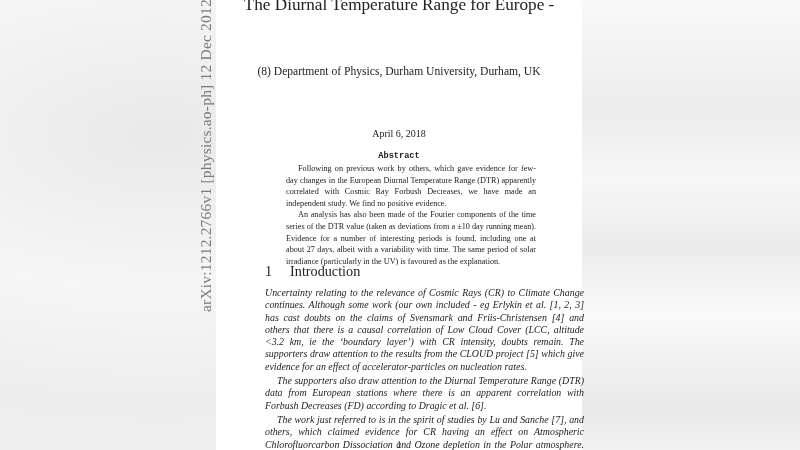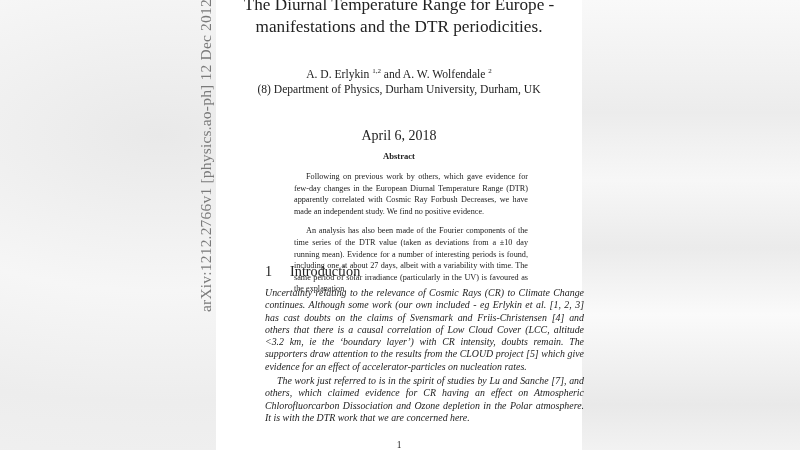--- a/index.html
+++ b/index.html
@@ -61,44 +61,45 @@
       color: #222;
       white-space: nowrap;
     }
     .authors sup { font-size: 7px; }
     .date {
       position: absolute;
       left: 216px;
       width: 366px;
       top: 128px;
       text-align: center;
-      font-size: 14px;
+      font-size: 10px;
       color: #222;
     }
     .abstract-title {
       position: absolute;
       left: 216px;
       width: 366px;
       top: 151px;
       text-align: center;
       font-size: 8.6px;
       font-weight: bold;
       color: #222;
+      font-family: Liberation Mono, monospace;
     }
     .abstract {
       position: absolute;
       left: 286px;
       width: 250px;
       top: 163px;
       font-size: 8.2px;
       line-height: 11.6px;
       text-align: justify;
       color: #222;
     }
-    .abstract p { margin: 8px; text-indent: 12px; }
+    .abstract p { margin: 0; text-indent: 12px; }
     .section-heading {
       position: absolute;
       left: 265px;
       top: 263px;
       font-size: 14.2px;
       font-weight: normal;
       color: #222;
     }
     .section-heading .num { margin-right: 18px; }
     .body-text {
@@ -127,43 +128,38 @@
 <body>
 
 <div class="bg-right"></div>
 
 <div class="page"></div>
 
 <div class="side-stamp">arXiv:1212.2766v1  [physics.ao-ph]  12 Dec 2012</div>
 
 <div class="title">
   <div>The Diurnal Temperature Range for Europe -</div>
-  <div>manifestations and the DTR periodicities.</div>
 </div>
 
 <div class="authors">
-  <div>
-    <span>A. D. Erlykin</span>
-    <sup>1,2</sup><span> and </span><span>A. W. Wolfendale</span>
-    <sup>2</sup>
-  </div>
   <div>(8) Department of Physics, Durham University, Durham, UK</div>
 </div>
 
 <div class="date">April 6, 2018</div>
 
 <div class="abstract-title">Abstract</div>
 
 <div class="abstract">
   <p>Following on previous work by others, which gave evidence for few-day changes in the European Diurnal Temperature Range (DTR) apparently correlated with Cosmic Ray Forbush Decreases, we have made an independent study. We find no positive evidence.</p>
   <p>An analysis has also been made of the Fourier components of the time series of the DTR value (taken as deviations from a ±10 day running mean). Evidence for a number of interesting periods is found, including one at about 27 days, albeit with a variability with time. The same period of solar irradiance (particularly in the UV) is favoured as the explanation.</p>
 </div>
 
 <div class="section-heading">
   <span class="num">1</span><span>Introduction</span>
 </div>
 
 <div class="body-text">
   <p>Uncertainty relating to the relevance of Cosmic Rays (CR) to Climate Change continues. Although some work (our own included - eg Erlykin et al. [1, 2, 3] has cast doubts on the claims of Svensmark and Friis-Christensen [4] and others that there is a causal correlation of Low Cloud Cover (LCC, altitude &lt;3.2 km, ie the ‘boundary layer’) with CR intensity, doubts remain. The supporters draw attention to the results from the CLOUD project [5] which give evidence for an effect of accelerator-particles on nucleation rates.</p>
+  <p>The supporters also draw attention to the Diurnal Temperature Range (DTR) data from European stations where there is an apparent correlation with Forbush Decreases (FD) according to Dragic et al. [6].</p>
   <p>The work just referred to is in the spirit of studies by Lu and Sanche [7], and others, which claimed evidence for CR having an effect on Atmospheric Chlorofluorcarbon Dissociation and Ozone depletion in the Polar atmosphere. It is with the DTR work that we are concerned here.</p>
 </div>
 
 <div class="page-num">1</div>
 
 </body></html>

